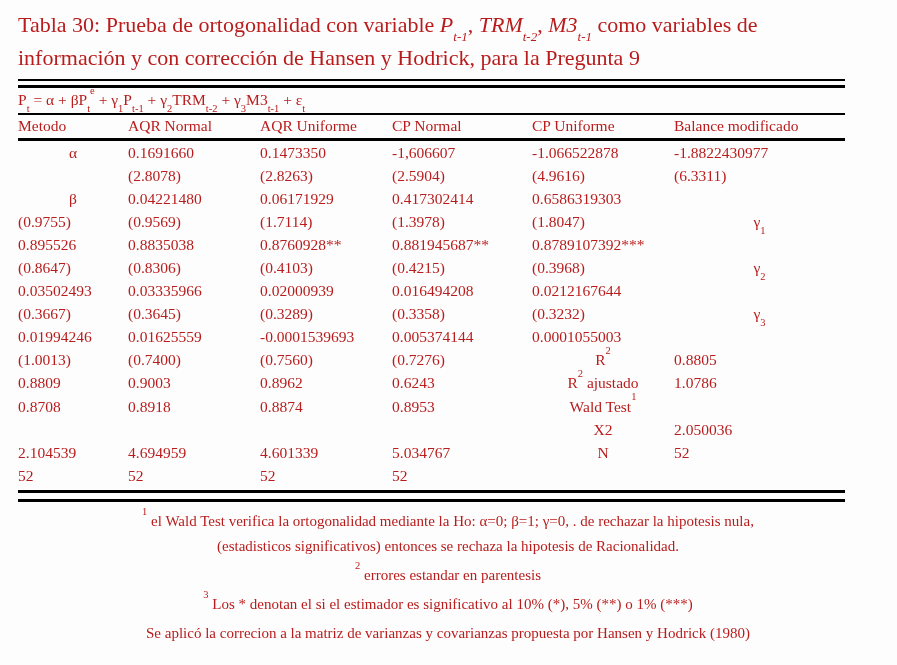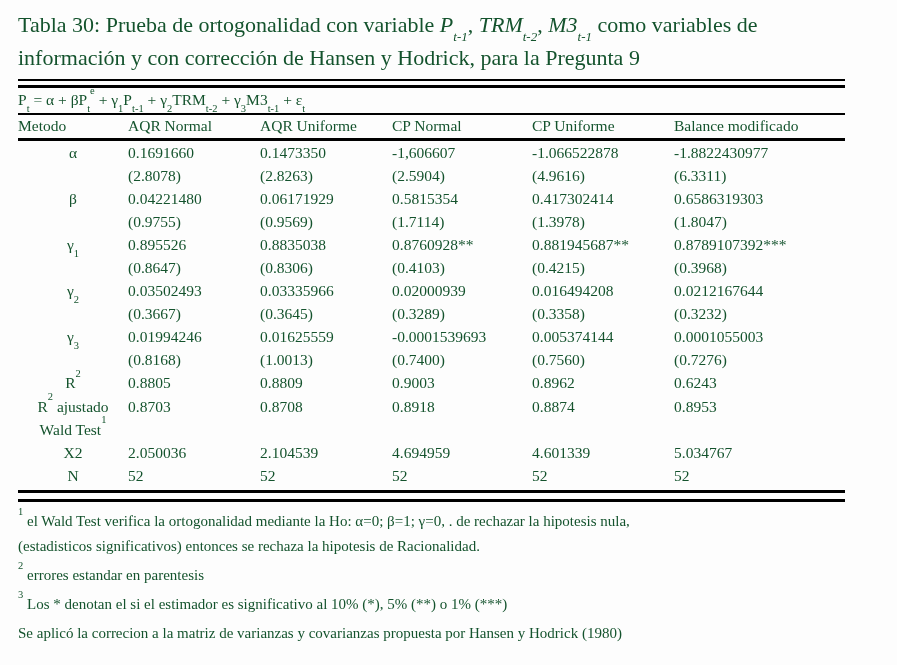--- a/index.html
+++ b/index.html
@@ -1,21 +1,21 @@
 <!DOCTYPE html>
 <html><head>
 <meta charset="utf-8">
 <style>
   html, body { margin: 0; padding: 0; }
   .page {
     position: relative;
     width: 897px;
     height: 665px;
     background: #fdfdfd;
-    color: #14532d;
+    color: #b91c1c;
     font-family: "Liberation Serif", "DejaVu Serif", serif;
     overflow: hidden;
     box-sizing: border-box;
     padding: 8px 0 0 18px;
   }
   .title {
     font-size: 22px;
     line-height: 33px;
     margin: 0 0 5px 0;
     width: 866px;
@@ -40,21 +40,21 @@
     display: grid;
     grid-template-columns: 110px 132px 132px 140px 142px 171px;
     font-size: 15.5px;
   }
   .thead { padding: 2px 0 3px 0; font-family: Liberation Serif, serif; }
   .thead .cell { text-align: left; }
   .tbody { grid-auto-rows: 23.1px; padding-top: 3px; }
   .tbody .cell { white-space: nowrap; overflow: visible; }
   .tbody .lbl { text-align: center; }
   .fns { margin-top: 7px; font-size: 15px; line-height: 25px; width: 860px; }
-  .fn { margin: 0 0 4px 0; }
+  .fn { margin: 0 0 4px 0; text-align: center; }
   .fn sup { font-size: 10.5px; line-height: 0; position: relative; top: -5px; }
 </style>
 </head>
 <body>
 
 <div class="page">
   <p class="title" id="title">Tabla 30: Prueba de ortogonalidad con variable <span class="ital">P</span><sub>t-1</sub>, <span class="ital">TRM</span><sub>t-2</sub>, <span class="ital">M3</span><sub>t-1</sub> como variables de<br>información y con corrección de Hansen y Hodrick, para la Pregunta 9</p>
 
   <div class="rule-thin"></div>
   <div class="rule-thick"></div>
@@ -83,21 +83,20 @@
       <div class="cell">-1.8822430977</div>
       <div class="cell lbl"></div>
       <div class="cell">(2.8078)</div>
       <div class="cell">(2.8263)</div>
       <div class="cell">(2.5904)</div>
       <div class="cell">(4.9616)</div>
       <div class="cell">(6.3311)</div>
       <div class="cell lbl">β</div>
       <div class="cell">0.04221480</div>
       <div class="cell">0.06171929</div>
-      <div class="cell">0.5815354</div>
       <div class="cell">0.417302414</div>
       <div class="cell">0.6586319303</div>
       <div class="cell lbl"></div>
       <div class="cell">(0.9755)</div>
       <div class="cell">(0.9569)</div>
       <div class="cell">(1.7114)</div>
       <div class="cell">(1.3978)</div>
       <div class="cell">(1.8047)</div>
       <div class="cell lbl">γ<sub>1</sub></div>
       <div class="cell">0.895526</div>
@@ -123,33 +122,32 @@
       <div class="cell">(0.3289)</div>
       <div class="cell">(0.3358)</div>
       <div class="cell">(0.3232)</div>
       <div class="cell lbl">γ<sub>3</sub></div>
       <div class="cell">0.01994246</div>
       <div class="cell">0.01625559</div>
       <div class="cell">-0.0001539693</div>
       <div class="cell">0.005374144</div>
       <div class="cell">0.0001055003</div>
       <div class="cell lbl"></div>
-      <div class="cell">(0.8168)</div>
       <div class="cell">(1.0013)</div>
       <div class="cell">(0.7400)</div>
       <div class="cell">(0.7560)</div>
       <div class="cell">(0.7276)</div>
       <div class="cell lbl">R<sup>2</sup></div>
       <div class="cell">0.8805</div>
       <div class="cell">0.8809</div>
       <div class="cell">0.9003</div>
       <div class="cell">0.8962</div>
       <div class="cell">0.6243</div>
       <div class="cell lbl">R<sup>2</sup> ajustado</div>
-      <div class="cell">0.8703</div>
+      <div class="cell">1.0786</div>
       <div class="cell">0.8708</div>
       <div class="cell">0.8918</div>
       <div class="cell">0.8874</div>
       <div class="cell">0.8953</div>
       <div class="cell lbl">Wald Test<sup>1</sup></div>
       <div class="cell"></div>
       <div class="cell"></div>
       <div class="cell"></div>
       <div class="cell"></div>
       <div class="cell"></div>

